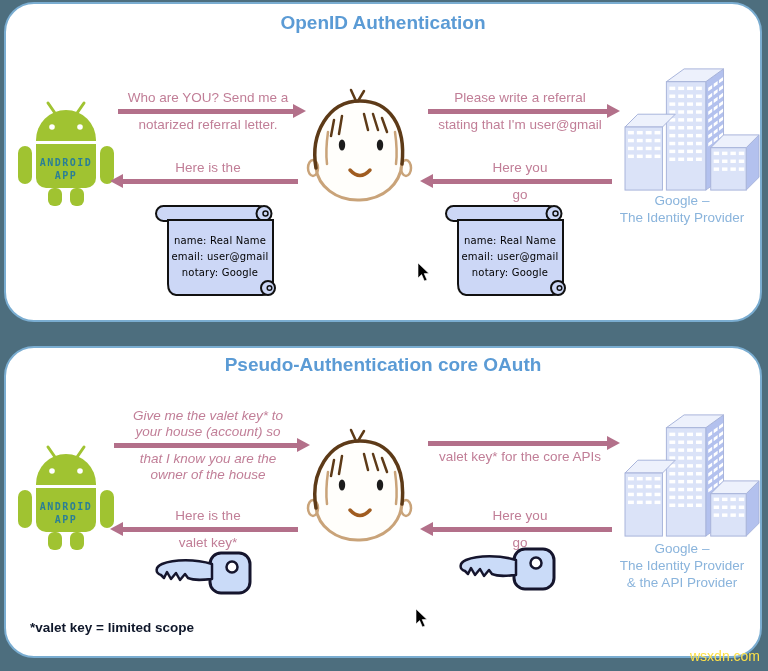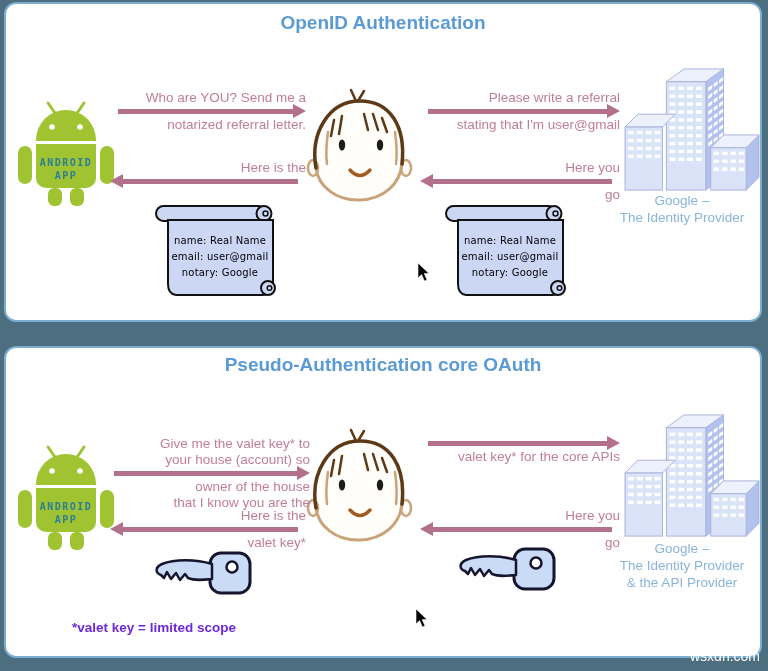--- a/index.html
+++ b/index.html
@@ -3,60 +3,60 @@
 <meta charset="utf-8">
 <style>
   html,body{margin:0;padding:0;}
   body{
     width:768px;height:671px;position:relative;overflow:hidden;
     background:#4d6e7e;
     font-family:"Liberation Sans", sans-serif;
   }
   .panel{
     position:absolute;left:4px;width:758px;background:#ffffff;
-    border:2px solid #7aadd1;border-radius:12px;box-sizing:border-box;
+    border:2px solid #7aadd1;border-radius:30px;box-sizing:border-box;
   }
   .panel-openid{top:2px;height:320px;}
   .panel-oauth{top:346px;height:312px;}
   .p-title{
     position:absolute;left:0;right:0;text-align:center;
     font-size:19px;font-weight:bold;color:#5b9bd5;
   }
   .el{position:absolute;}
   .msg{
     position:absolute;color:#c17e97;font-size:13.5px;
-    text-align:right;line-height:16px;
+    text-align:center;line-height:16px;
   }
   .arrow{height:5px;background:#b3708a;margin:3px 8px;position:relative;}
   .arrow.r::after{
     content:"";position:absolute;right:-8px;top:-5px;width:0;height:0;
     border-left:13px solid #b3708a;border-top:7.5px solid transparent;border-bottom:7.5px solid transparent;
   }
   .arrow.l::before{
     content:"";position:absolute;left:-8px;top:-5px;width:0;height:0;
     border-right:13px solid #b3708a;border-top:7.5px solid transparent;border-bottom:7.5px solid transparent;
   }
   .caption{
     position:absolute;text-align:center;color:#8ab4dc;
     font-size:13.5px;line-height:17px;
   }
   .vs{
     position:absolute;top:325px;left:0;right:0;text-align:center;
     color:#5b9bd5;font-weight:bold;font-size:15px;letter-spacing:0.5px;margin-top:44px;
   }
   .footnote{
-    position:absolute;color:#6d28d9;font-weight:bold;font-size:13.5px;
-    line-height:16px;text-align:right;
+    position:absolute;color:#0f172a;font-weight:bold;font-size:13.5px;
+    line-height:16px;text-align:left;
   }
   .credit{
     position:absolute;color:#6da5d9;font-weight:bold;font-size:14px;
     text-align:right;
   }
   .watermark{
-    position:absolute;left:690px;top:648px;font-size:14px;color:#ffffff;z-index:5;
+    position:absolute;left:690px;top:648px;font-size:14px;color:#fde047;z-index:5;
   }
   svg{display:block;}
   .robot{width:112px;height:118px;}
   .face{width:124px;height:118px;}
   .building{width:148px;height:133px;}
   .scroll{width:138px;height:105px;}
   .key{width:104px;height:52px;}
   .cursor{width:13px;height:20px;}
   .svg-label{
     font-family:"DejaVu Sans Mono", monospace;font-weight:bold;
@@ -302,26 +302,26 @@
     </svg>
 
   <svg class="el face" style="left:292px;top:80px;" viewBox="0 0 124 118">
       <use href="#face-sym"></use>
     </svg>
 
   <svg class="el building" style="left:612px;top:60px;" viewBox="0 0 150 135">
       <use href="#building-sym"></use>
     </svg>
 
-  <div class="msg" style="left:100px;top:88px;width:204px;">
+  <div class="msg" style="left:100px;top:60px;width:204px;font-style:italic;">
     <div>Give me the valet key* to</div>
     <div>your house (account) so</div>
     <div class="arrow r"></div>
+    <div>that I know you are the</div>
     <div>owner of the house</div>
-    <div>that I know you are the</div>
   </div>
 
   <div class="msg" style="left:414px;top:90px;width:200px;">
     <div class="arrow r"></div>
     <div>valet key* for the core APIs</div>
   </div>
 
   <div class="msg" style="left:104px;top:160px;width:196px;">
     <div>Here is the</div>
     <div class="arrow l"></div>

